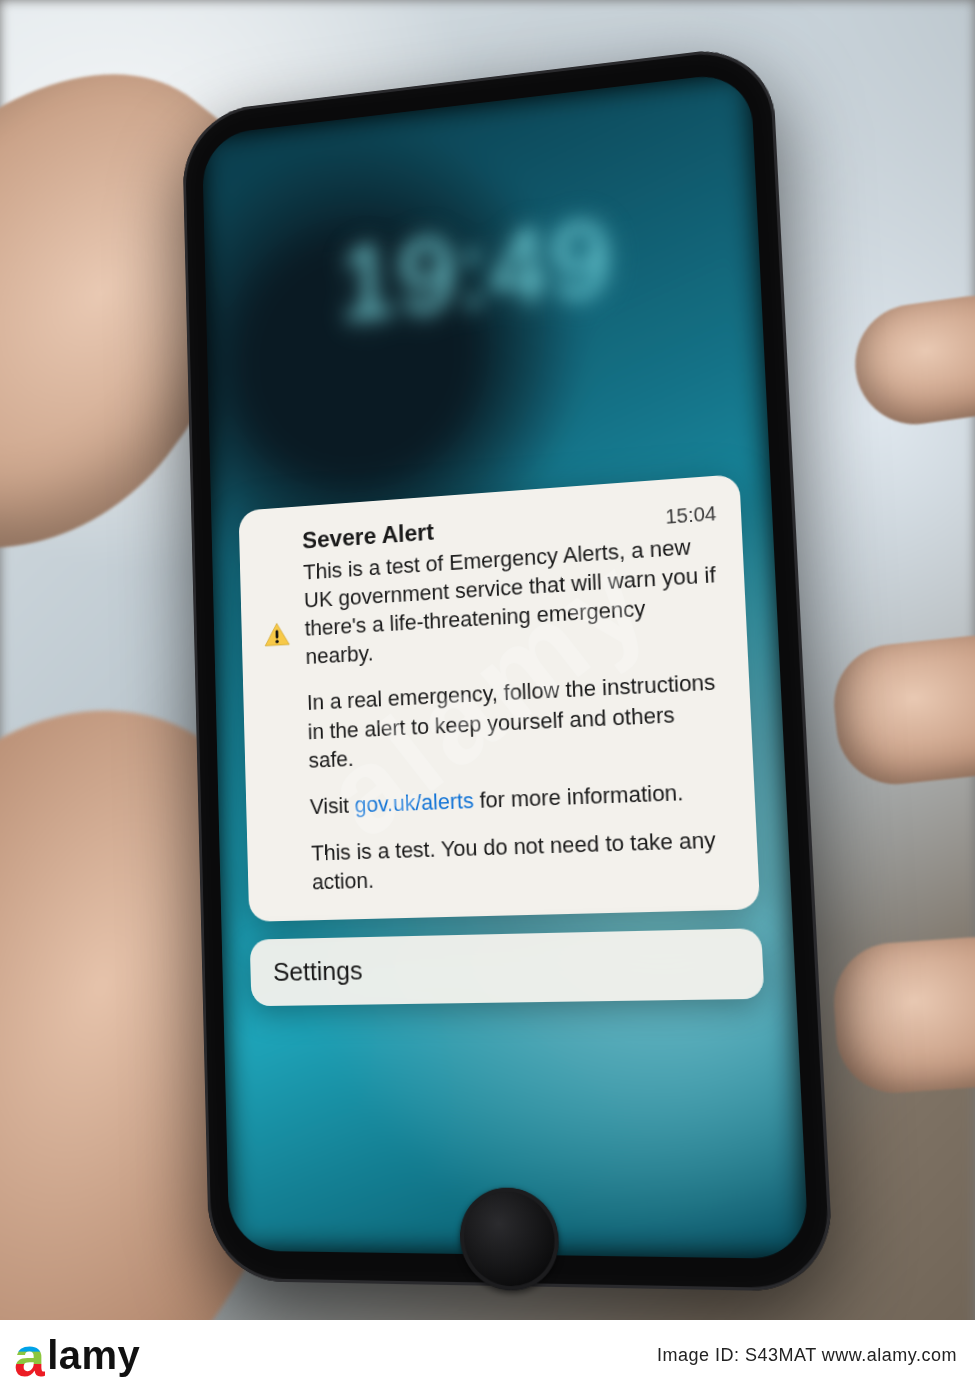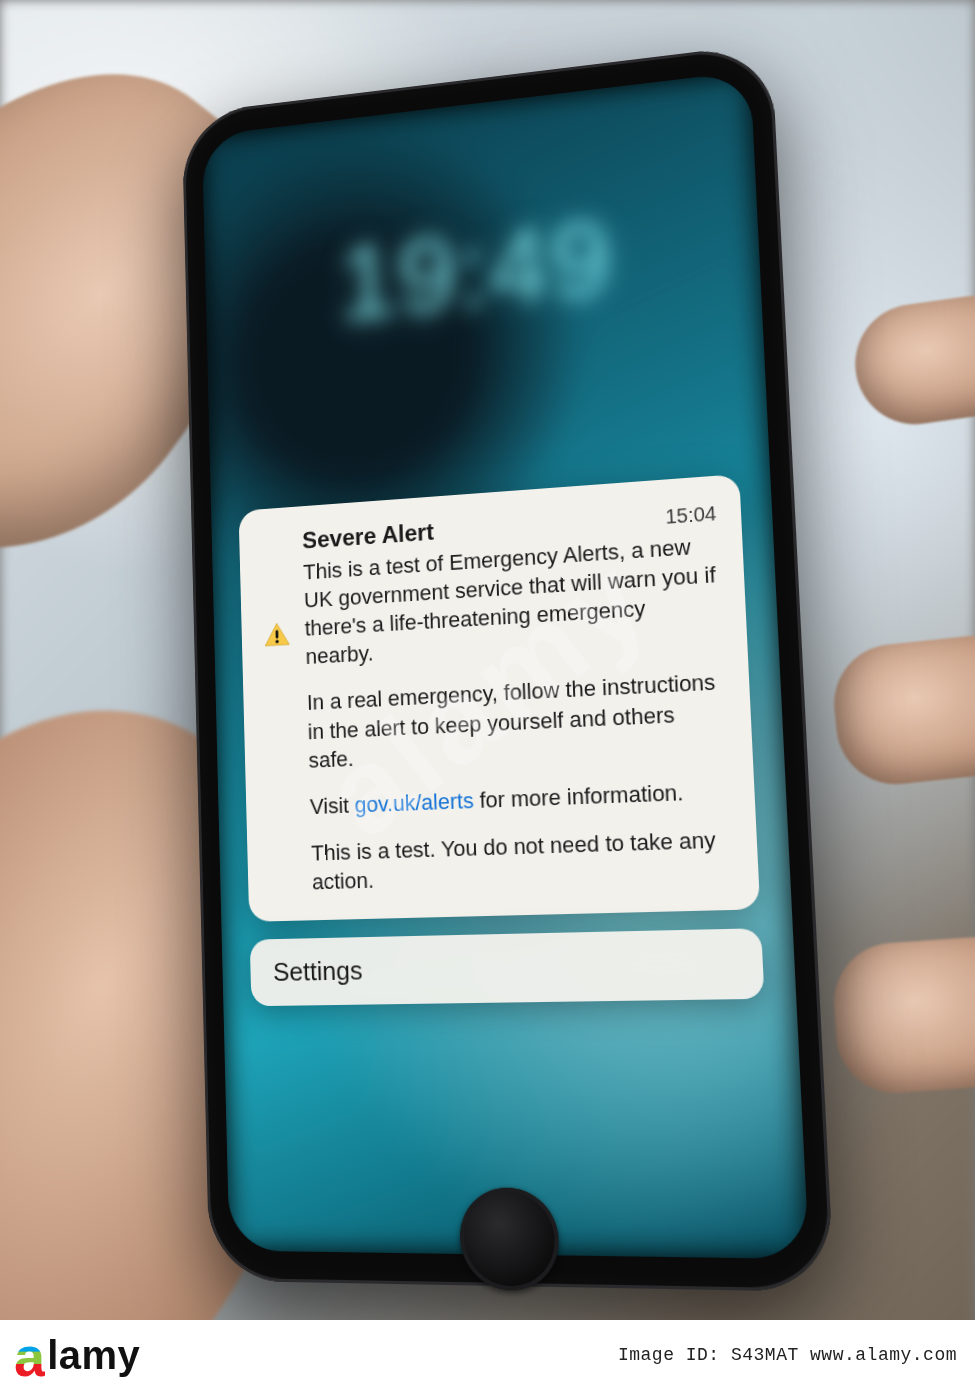--- a/index.html
+++ b/index.html
@@ -154,21 +154,21 @@
   .brand {
     display: flex; align-items: flex-end; gap: 2px;
     font-family: Arial, sans-serif;
   }
   .brand-a {
     font-size: 56px; font-weight: 800; line-height: 0.72;
     background: linear-gradient(180deg, #00a2e8 0%, #00a2e8 35%, #8cc63f 36%, #8cc63f 66%, #ec1c24 67%, #ec1c24 100%);
     -webkit-background-clip: text; background-clip: text; color: transparent;
   }
   .brand-rest { font-size: 40px; font-weight: 700; color: #111; letter-spacing: 0.5px; }
-  .imgref { font-family: Liberation Mono, monospace; font-size: 18px; color: #222; letter-spacing: 0.5px; }
+  .imgref { font-family: Liberation Sans, sans-serif; font-size: 18px; color: #222; letter-spacing: 0.5px; }
 </style>
 </head>
 <body>
 
 <div class="room-bg"></div>
 
 <div class="hand">
   <div class="palm"></div>
   <div class="thumb"></div>
   <div class="finger f1"></div>

